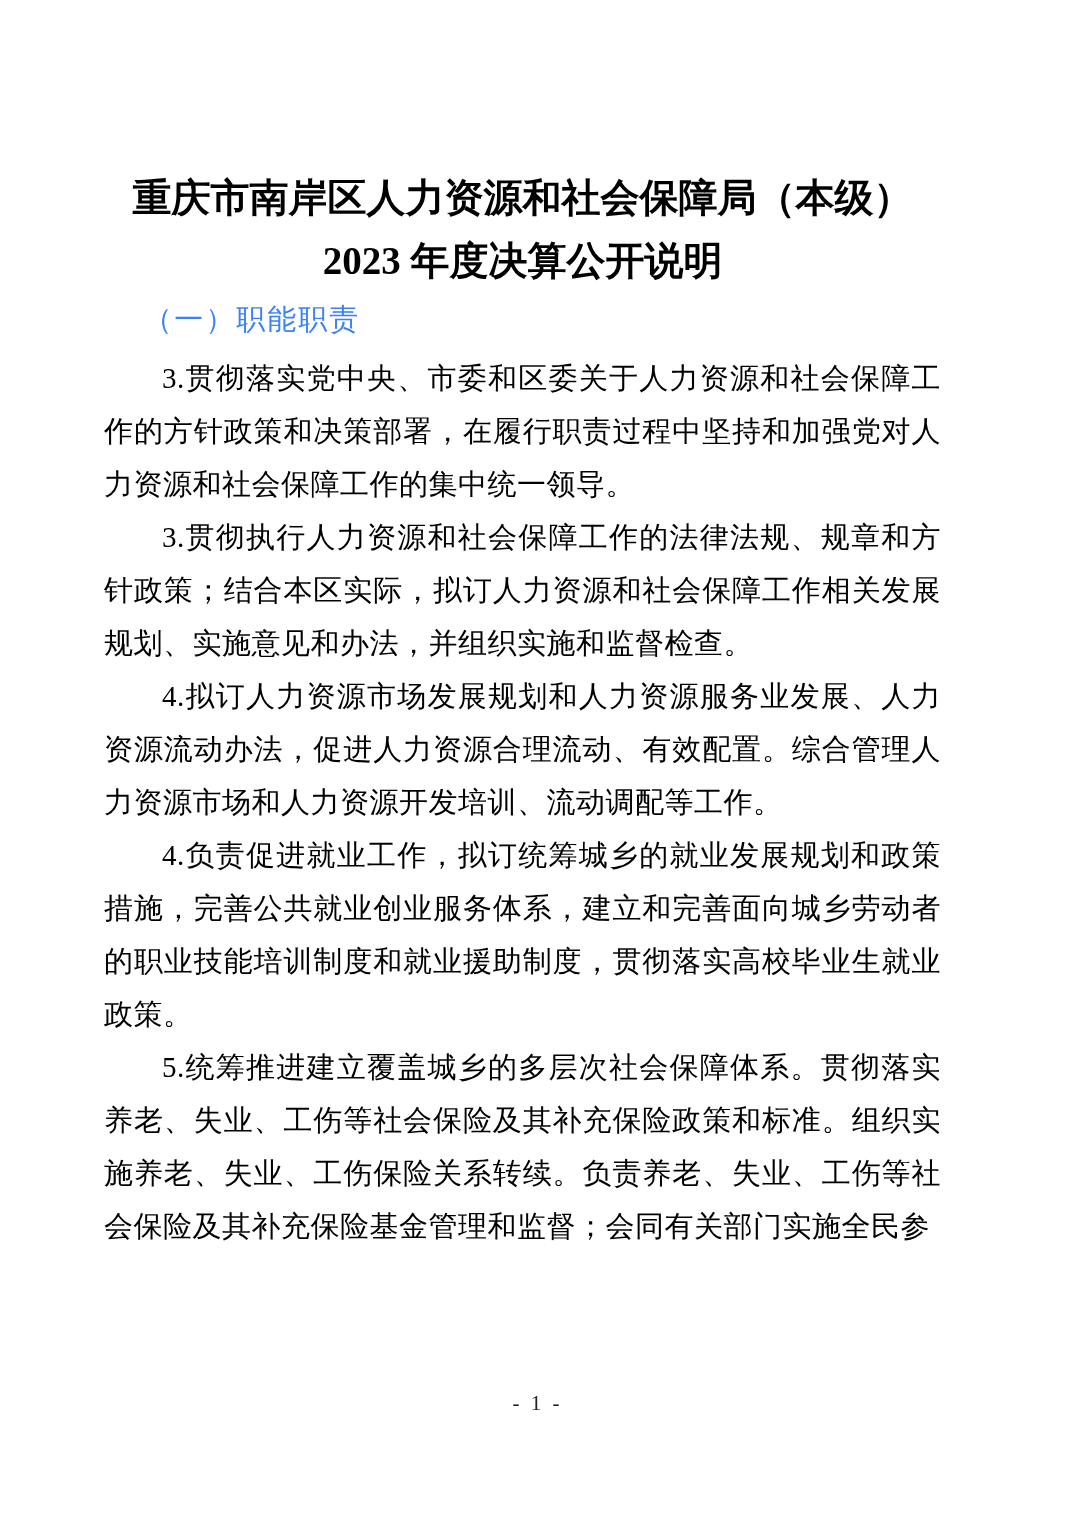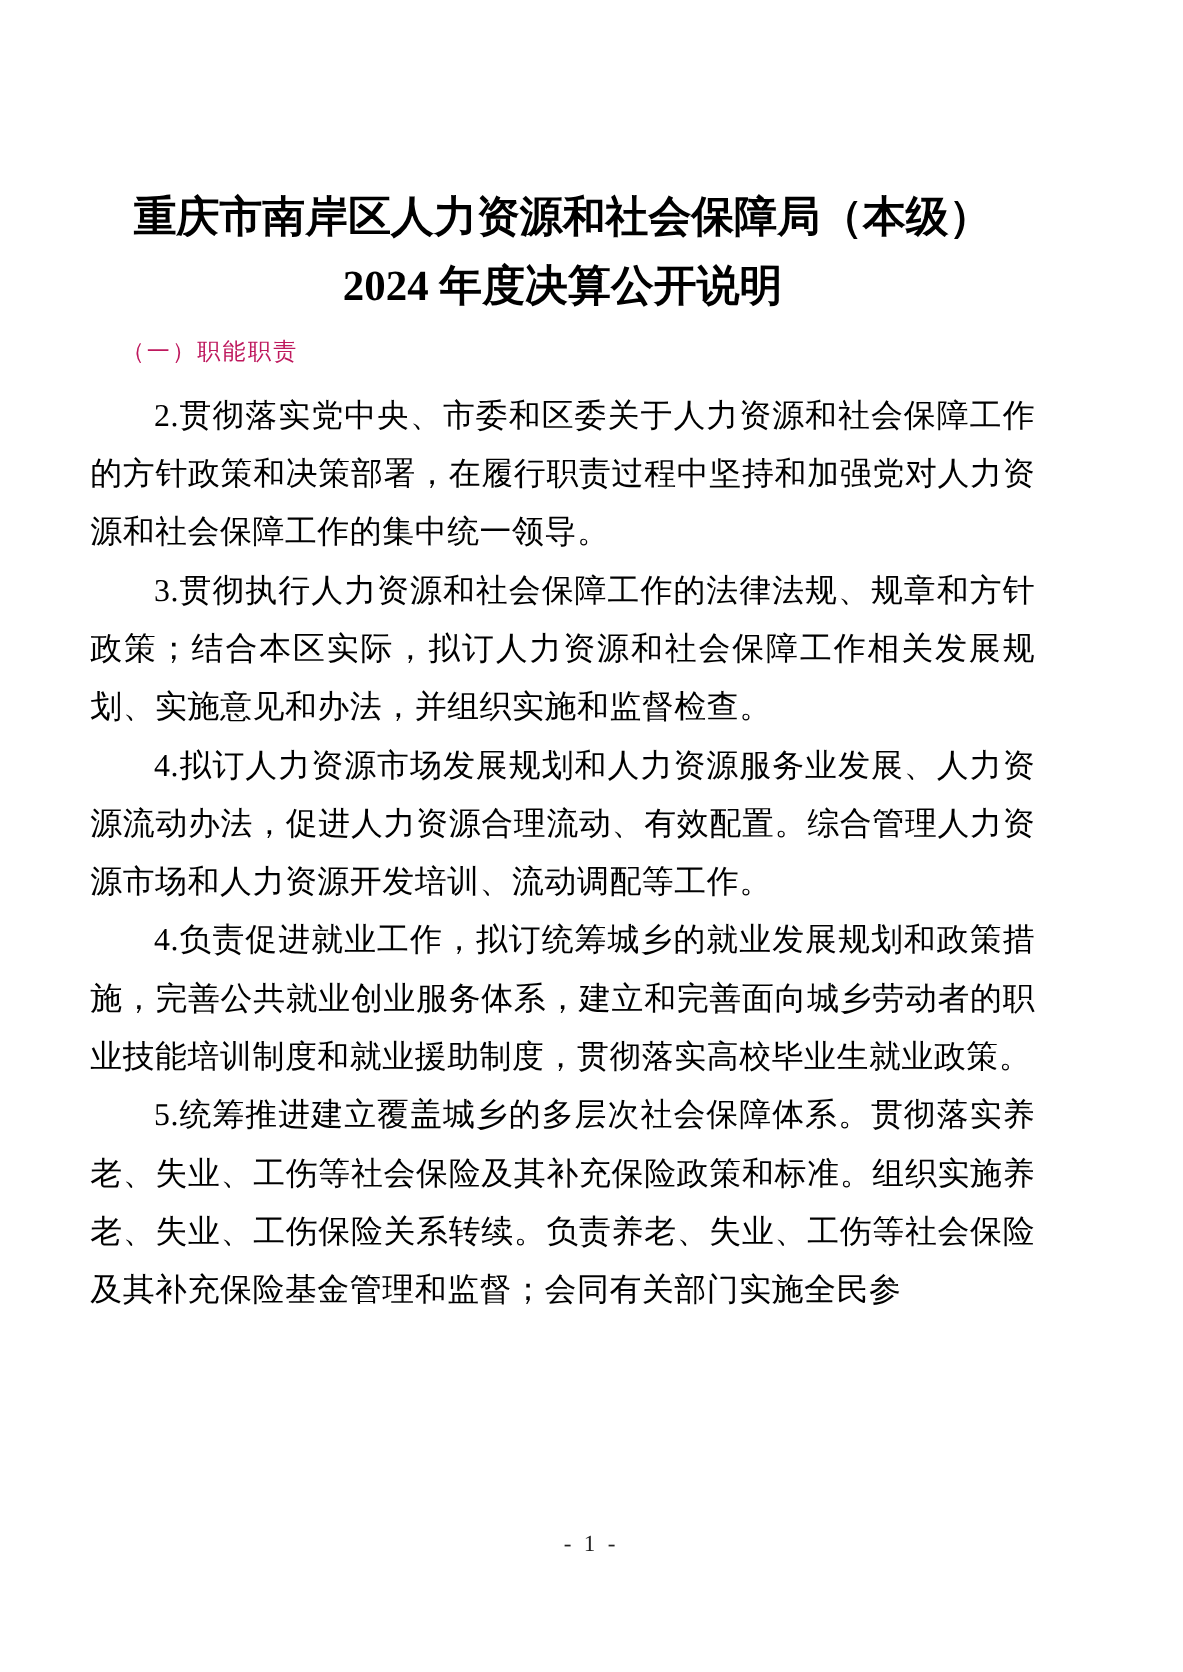--- a/index.html
+++ b/index.html
@@ -8,21 +8,21 @@
     background: #ffffff;
   }
   .page {
     position: relative;
     width: 1075px;
     height: 1520px;
     margin: 0 auto;
     background: #ffffff;
     color: #000000;
     box-sizing: border-box;
-    padding: 166px 134px 0 82px;
+    padding: 166px 134px 0 104px;
     overflow: hidden;
   }
   .doc-title {
     font-family: "Liberation Serif", "DejaVu Serif", serif;
     font-weight: 700;
     font-size: 39px;
     line-height: 63px;
     text-align: center;
     letter-spacing: 0;
     color: #000000;
@@ -33,25 +33,25 @@
     font-weight: 700;
     font-size: 30px;
     line-height: 48px;
     text-indent: 2em;
     color: #000000;
   }
   .sub-heading {
     margin-top: 2px;
     font-family: "Liberation Serif", "DejaVu Serif", serif;
     font-weight: 400;
-    font-size: 21px;
+    font-size: 29px;
     line-height: 50px;
     text-indent: 1.35em;
     letter-spacing: 2px;
-    color: #be185d;
+    color: #3b82f6;
   }
   .body-text {
     margin-top: 8px;
   }
   .body-text p {
     margin: 0;
     font-family: "Liberation Serif", "DejaVu Serif", serif;
     font-size: 29px;
     line-height: 53px;
     letter-spacing: 0.5px;
@@ -72,28 +72,28 @@
     color: #222222;
   }
 </style>
 </head>
 <body>
 
 <div class="page">
 
   <div class="doc-title">
     <div>重庆市南岸区人力资源和社会保障局（本级）</div>
-    <div>2024 年度决算公开说明</div>
+    <div>2023 年度决算公开说明</div>
   </div>
 
 
   <div class="sub-heading">（一）职能职责</div>
 
   <div class="body-text">
-    <p>2.贯彻落实党中央、市委和区委关于人力资源和社会保障工作的方针政策和决策部署，在履行职责过程中坚持和加强党对人力资源和社会保障工作的集中统一领导。</p>
+    <p>3.贯彻落实党中央、市委和区委关于人力资源和社会保障工作的方针政策和决策部署，在履行职责过程中坚持和加强党对人力资源和社会保障工作的集中统一领导。</p>
     <p>3.贯彻执行人力资源和社会保障工作的法律法规、规章和方针政策；结合本区实际，拟订人力资源和社会保障工作相关发展规划、实施意见和办法，并组织实施和监督检查。</p>
     <p>4.拟订人力资源市场发展规划和人力资源服务业发展、人力资源流动办法，促进人力资源合理流动、有效配置。综合管理人力资源市场和人力资源开发培训、流动调配等工作。</p>
     <p>4.负责促进就业工作，拟订统筹城乡的就业发展规划和政策措施，完善公共就业创业服务体系，建立和完善面向城乡劳动者的职业技能培训制度和就业援助制度，贯彻落实高校毕业生就业政策。</p>
     <p>5.统筹推进建立覆盖城乡的多层次社会保障体系。贯彻落实养老、失业、工伤等社会保险及其补充保险政策和标准。组织实施养老、失业、工伤保险关系转续。负责养老、失业、工伤等社会保险及其补充保险基金管理和监督；会同有关部门实施全民参</p>
   </div>
 
   <div class="page-footer">
     <span>- 1 -</span>
   </div>
 

